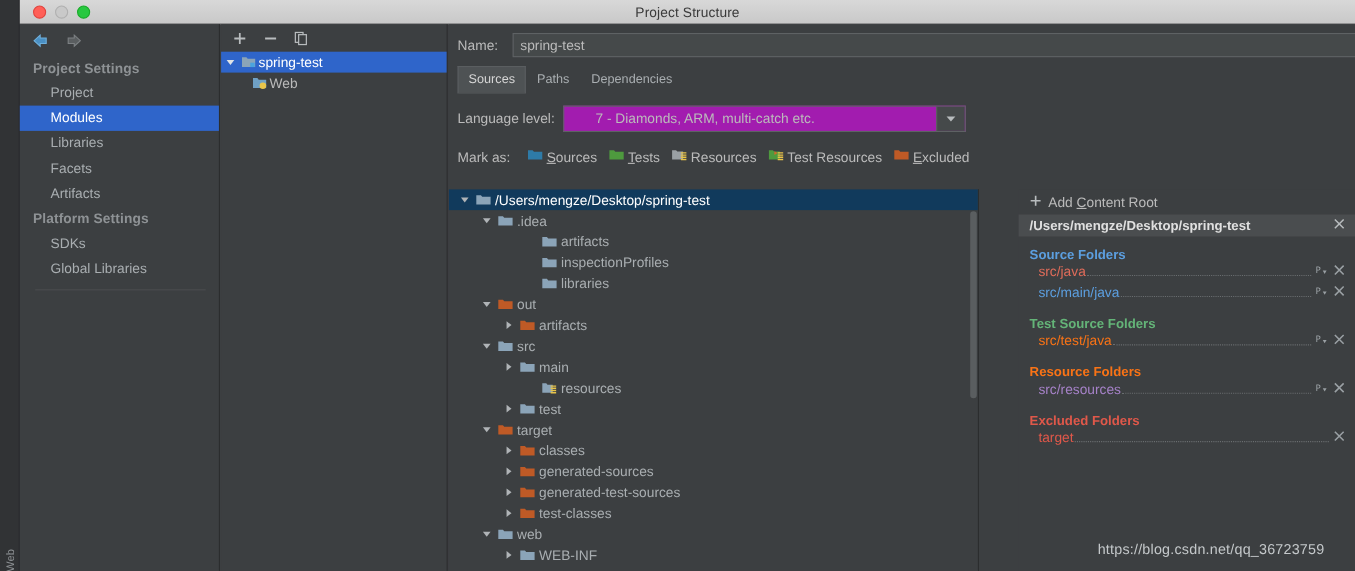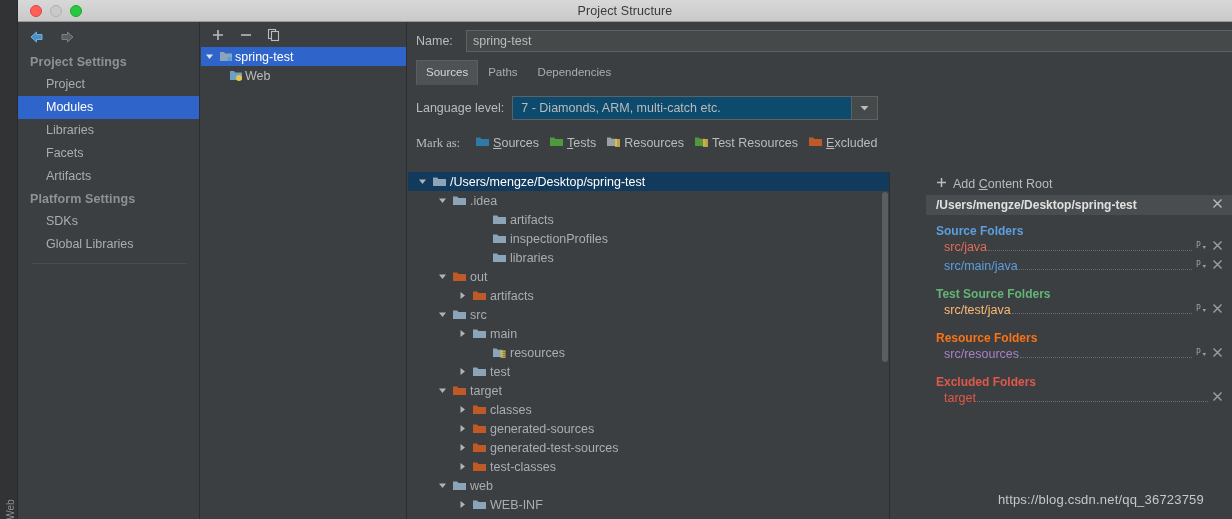--- a/index.html
+++ b/index.html
@@ -98,31 +98,31 @@
   }
   .tab.active {
     background: #4e5254; color: #d6d6d6;
     border: 1px solid #5a5e60; border-bottom-color: #4e5254;
   }
 
   .lang-row { display: flex; align-items: center; padding: 11px 0 0 8px; }
   .lang-label { font-size: 12.5px; color: #bbbbbb; margin-right: 8px; }
   .lang-select {
     display: flex; align-items: center; width: 366px; height: 24px;
-    background: #0c4a6e; border: 1px solid #5e6264;
+    background: #a21caf; border: 1px solid #5e6264; padding-left: 20px;
   }
   .lang-value { flex: 1; font-size: 12.5px; color: #bbbbbb; padding-left: 8px; }
   .lang-arrow {
     width: 26px; height: 22px; border-left: 1px solid #5e6264;
     display: flex; align-items: center; justify-content: center;
     background: #45494a; cursor: pointer;
   }
 
   .markas-row { display: flex; align-items: center; padding: 12px 0 0 8px; gap: 3px; }
-  .markas-label { font-size: 12.5px; color: #bbbbbb; margin-right: 10px; font-family: Liberation Serif, serif; }
+  .markas-label { font-size: 12.5px; color: #bbbbbb; margin-right: 10px; }
   .mark-btn {
     display: flex; align-items: center; gap: 3px; padding: 2px 5px 2px 2px;
     cursor: pointer;
   }
   .mark-btn .lbl { font-size: 12.5px; color: #bbbbbb; }
   .mark-btn .lbl u { text-decoration: underline; }
 
   
   .lower {
     position: absolute; left: 0; top: 150px; width: 824px; height: 347px;
@@ -618,21 +618,21 @@
                     <text x="0" y="8" font-size="8" fill="#9aa0a4" font-family="monospace">P</text>
                     <path d="M6.5 6 L10 6 L8.25 9 Z" fill="#9aa0a4"></path>
                   </svg></span>
                 <span class="xicon"><svg width="11" height="11" viewBox="0 0 11 11">
                     <path d="M1.5 1.5 L9.5 9.5 M9.5 1.5 L1.5 9.5" stroke="#9aa0a4" stroke-width="1.4"></path>
                   </svg></span>
               </span>
             </div>
             <div class="rp-section" style="color: rgb(100, 180, 120);">Test Source Folders</div>
             <div class="rp-item">
-              <span class="nm" style="color: #fdba74;">src/test/java</span>
+              <span class="nm" style="color: #f97316;">src/test/java</span>
               <span class="dots"></span>
               <span class="acts">
                 <span class="xicon"><svg width="11" height="11" viewBox="0 0 11 11">
                     <text x="0" y="8" font-size="8" fill="#9aa0a4" font-family="monospace">P</text>
                     <path d="M6.5 6 L10 6 L8.25 9 Z" fill="#9aa0a4"></path>
                   </svg></span>
                 <span class="xicon"><svg width="11" height="11" viewBox="0 0 11 11">
                     <path d="M1.5 1.5 L9.5 9.5 M9.5 1.5 L1.5 9.5" stroke="#9aa0a4" stroke-width="1.4"></path>
                   </svg></span>
               </span>

